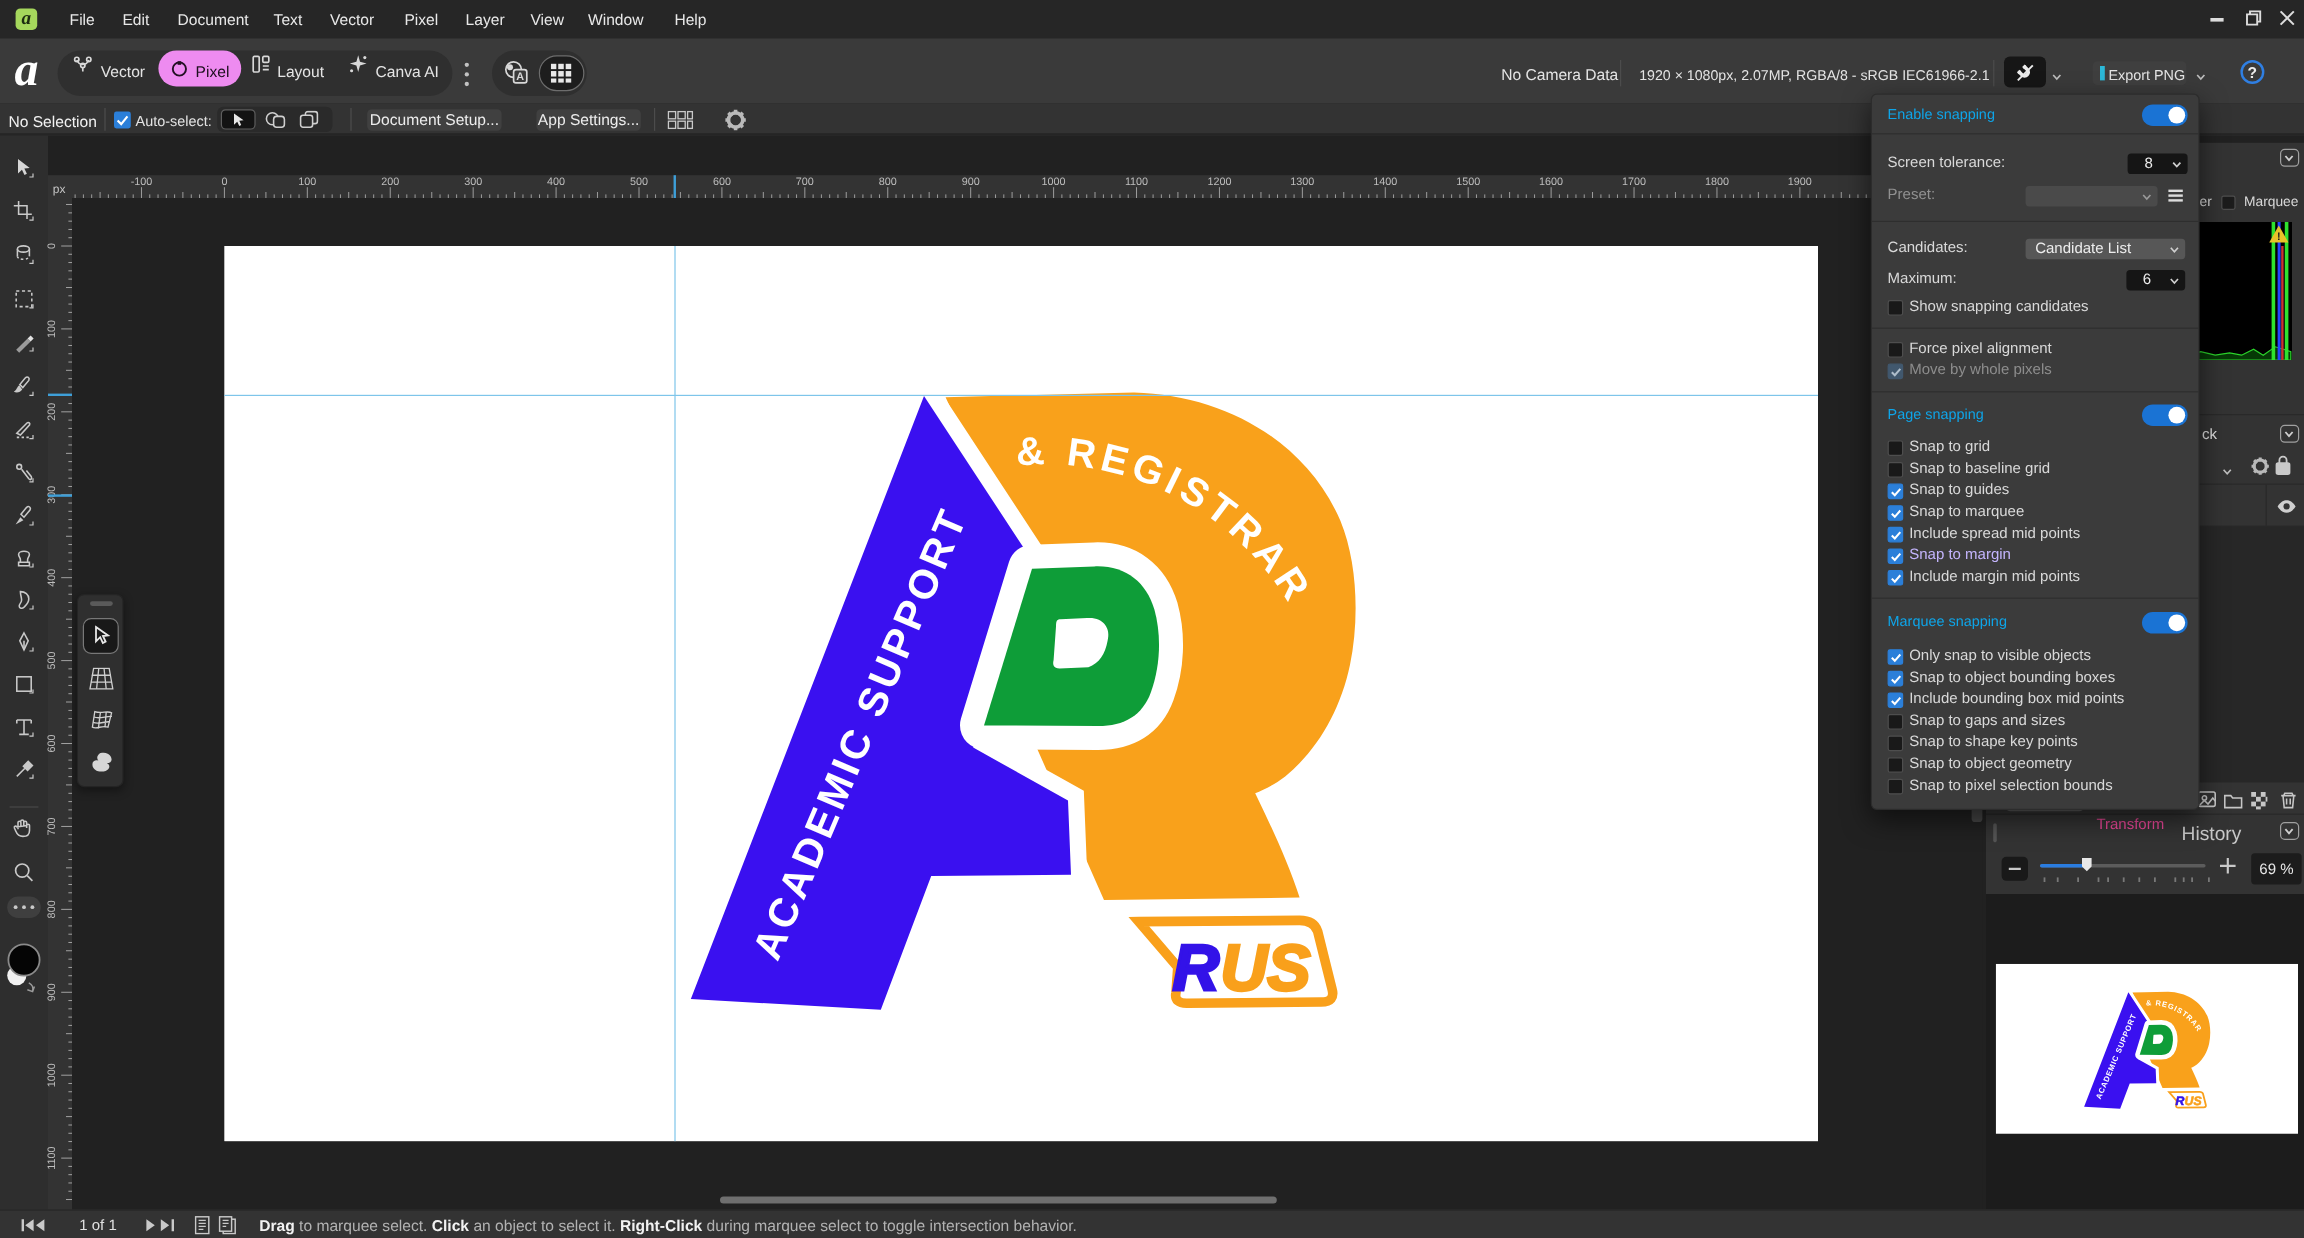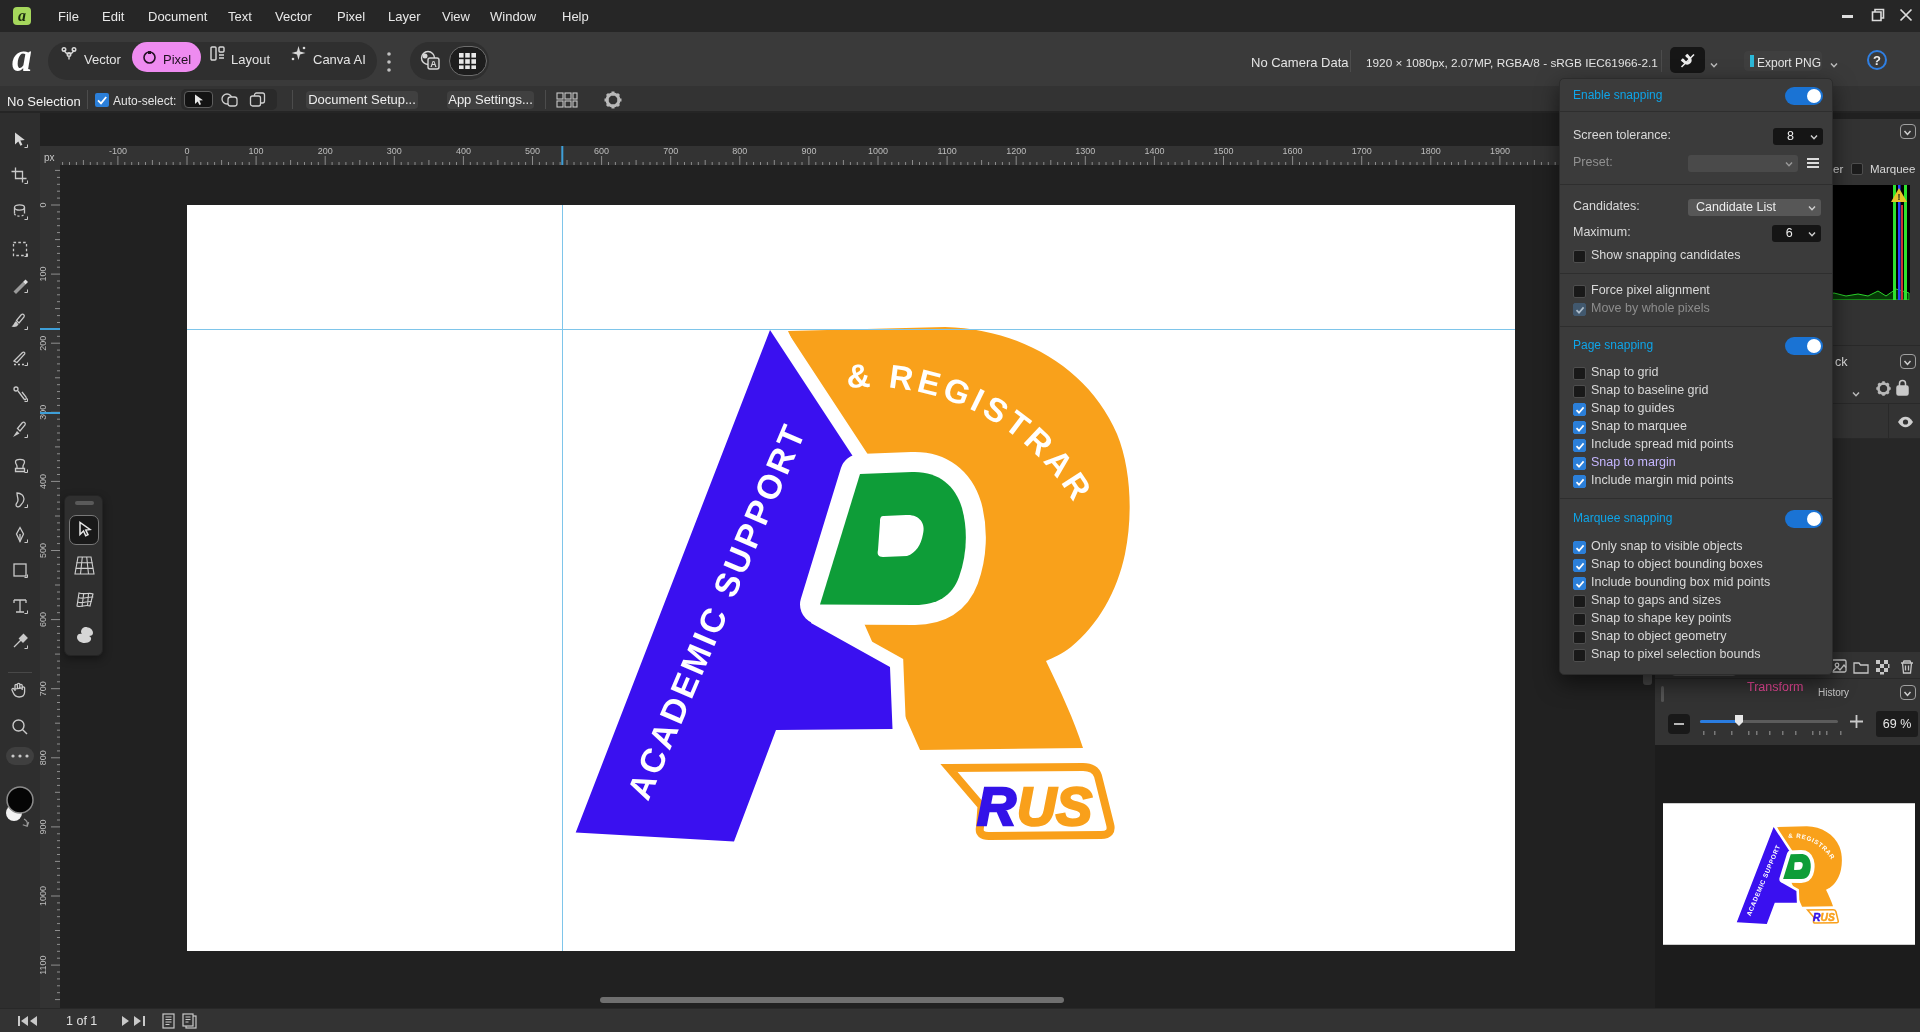--- a/index.html
+++ b/index.html
@@ -419,21 +419,21 @@
           <rect x="57" y="6" width="1.5" height="4"></rect>
         </g>
         <g fill="none" stroke="#c6c6c6" stroke-width="1.3">
           <path d="M70 5h12M72 5l1-2h6l1 2M71.5 5l1 10h7l1-10M74.5 7.5v5M77.5 7.5v5"></path>
         </g>
       </svg>
       <div class="abs" style="left:0px;top:559px;width:265px;height:1px;background:#292929"></div>
       <div class="abs" style="left:6px;top:567px;width:3px;height:16px;background:#555;border-radius:1.5px"></div>
       <div class="abs" style="left:16px;top:534px;width:66px;height:23px;background:#3e3e3e;border:1px solid #5c5c5c;border-radius:4px;text-align:center;font-size:12.5px;color:#f0f0f0;line-height:21px">Navigator</div>
       <span style="position:absolute;left:92px;top:561px;font-size:12.5px;color:#ec4899">Transform</span>
-      <span style="position:absolute;left:163px;top:568px;font-size:10px;color:#c9c9c9">History</span>
+      <span style="position:absolute;left:163px;top:568px;font-size:16px;color:#c9c9c9">History</span>
       <div class="abs" style="left:245px;top:566px;width:16px;height:15px;border:1.5px solid #a0a0a0;border-radius:4px"><svg width="13" height="12" viewBox="0 0 13 12">
           <path d="M3.5 4 6.5 7.4 9.5 4" stroke="#cfcfcf" stroke-width="1.5" fill="none"></path>
         </svg></div>
       <div class="abs" style="left:13px;top:595px;width:22px;height:20px;background:#191919;border-radius:4px"><svg width="22" height="20">
           <path d="M6 10h10" stroke="#c9c9c9" stroke-width="1.8"></path>
         </svg></div>
       <div class="abs" style="left:45px;top:601px;width:138px;height:3px;background:#5c5c5c;border-radius:1.5px"></div>
       <div class="abs" style="left:45px;top:601px;width:39px;height:3px;background:#2a7de1;border-radius:1.5px"></div>
       <svg class="abs" style="left:79px;top:595px" width="10" height="13" viewBox="0 0 10 13">
         <path d="M1 1h8v7L5 12 1 8Z" fill="#e8e8e8"></path>
@@ -598,13 +598,14 @@
           <path d="M23 11V1h2v10Z"></path>
         </g>
       </svg>
       <svg class="abs" style="left:162px;top:4px" width="40" height="16" viewBox="0 0 40 16" fill="none" stroke="#c9c9c9" stroke-width="1.2">
         <rect x="1" y="1" width="11" height="14"></rect>
         <path d="M3.5 4h6M3.5 6.5h6M3.5 9h6M3.5 11.5h4"></path>
         <rect x="24" y="3" width="10" height="12"></rect>
         <rect x="21" y="1" width="10" height="12" fill="#333"></rect>
         <path d="M23.5 4h5M23.5 6.5h5M23.5 9h3"></path>
       </svg>
+      <div class="abs" style="left:216px;top:5px;font-size:13px;color:#b2b2b2"><b style="color:#f2f2f2">Drag</b> to marquee select. <b style="color:#f2f2f2">Click</b> an object to select it. <b style="color:#f2f2f2">Right-Click</b> during marquee select to toggle intersection behavior.</div>
     </div>
   </div>
 </body></html>

